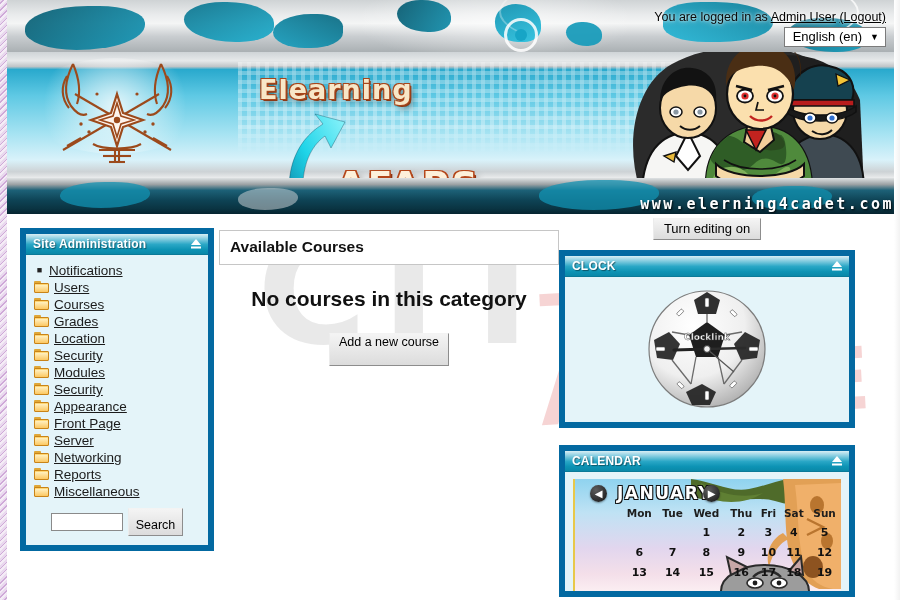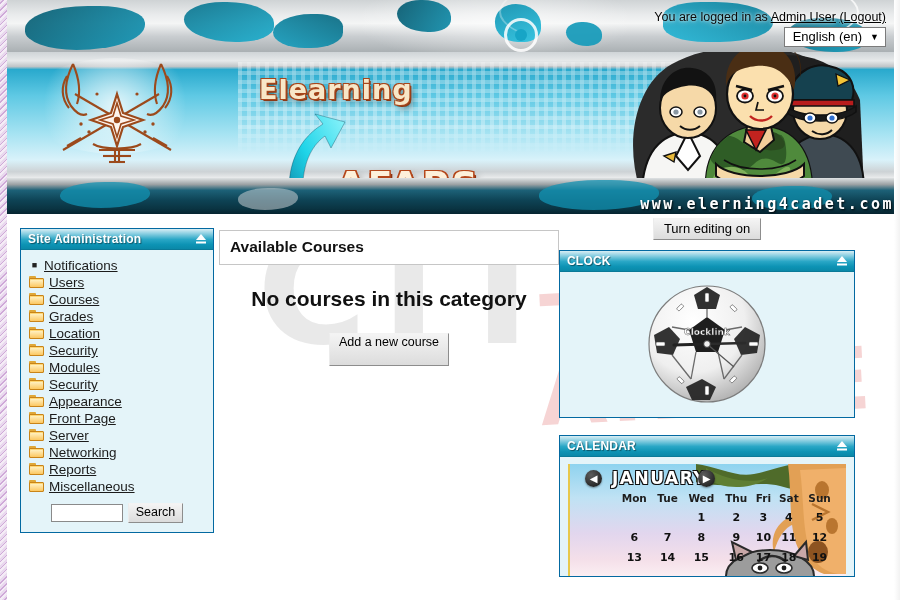--- a/index.html
+++ b/index.html
@@ -180,21 +180,21 @@
     color: rgba(215,60,60,.22);
     transform: rotate(-3deg);
   }
 
   
   .col-left { position: absolute; left: 13px; top: 14px; width: 194px; z-index: 5; }
   .col-center { position: absolute; left: 212px; top: 16px; width: 340px; z-index: 5; }
   .col-right { position: absolute; left: 552px; top: 4px; width: 296px; z-index: 5; }
 
   
-  .block { border: 1px solid #0369a1; background: #14532d; margin-bottom: 17px; }
+  .block { border: 6px solid #0369a1; background: #14532d; margin-bottom: 17px; }
   .block-header {
     position: relative; height: 21px;
     background: linear-gradient(to bottom, #d8eef4 0%, #9cd6e6 18%, #2aa7c6 52%, #0d93b4 78%, #0a88a8 100%);
     display: flex; align-items: center;
     padding: 0 7px;
     border-bottom: 1px solid #0a7a98;
   }
   .block-title {
     color: #ffffff; font-weight: bold; font-size: 12px;
     text-shadow: 1px 1px 1px rgba(0,0,0,.45);
@@ -243,21 +243,21 @@
     width: 72px; height: 18px; border: 1px solid #8a8a8a;
     background: #fff; font-size: 12px; padding: 0 3px;
     font-family: "Liberation Sans", sans-serif;
   }
   .btn {
     font-family: "Liberation Sans", sans-serif;
     font-size: 12.5px; color: #000;
     background: linear-gradient(to bottom,#f4f4f4,#dcdcdc);
     border: 1px solid #8d8d8d;
     border-top-color:#f3f3f3; border-left-color:#ececec;
-    padding: 2px 7px 3px 7px; cursor: pointer; line-height: 13px;
+    padding: 10px 7px 3px 7px; cursor: pointer; line-height: 13px;
   }
 
   
   .course-head {
     border: 1px solid #c6c6c6; background: #ffffff;
     padding: 7px 10px 8px 10px;
     font-size: 15.5px; font-weight: bold; color: #111;
   }
   .no-courses {
     text-align: center; margin-top: 22px;

